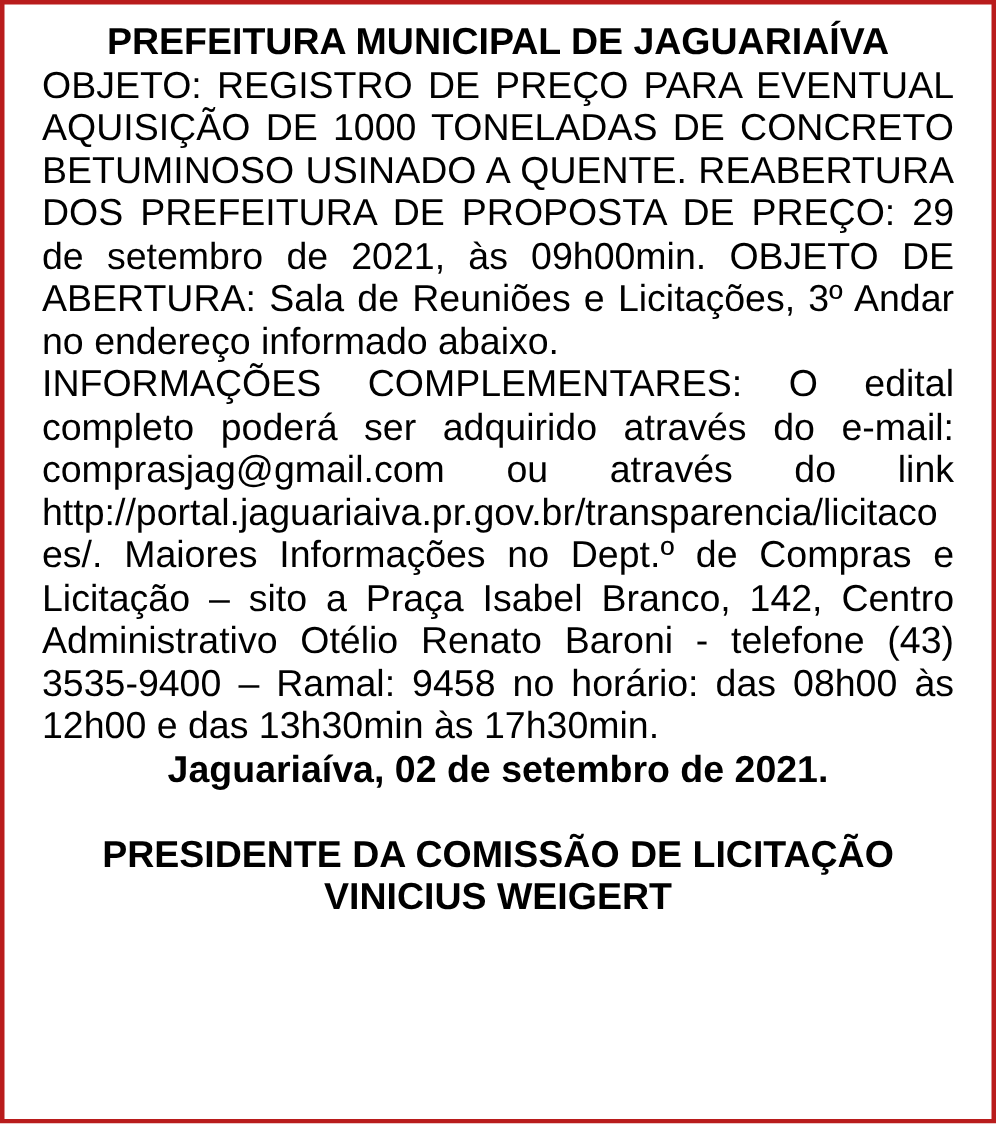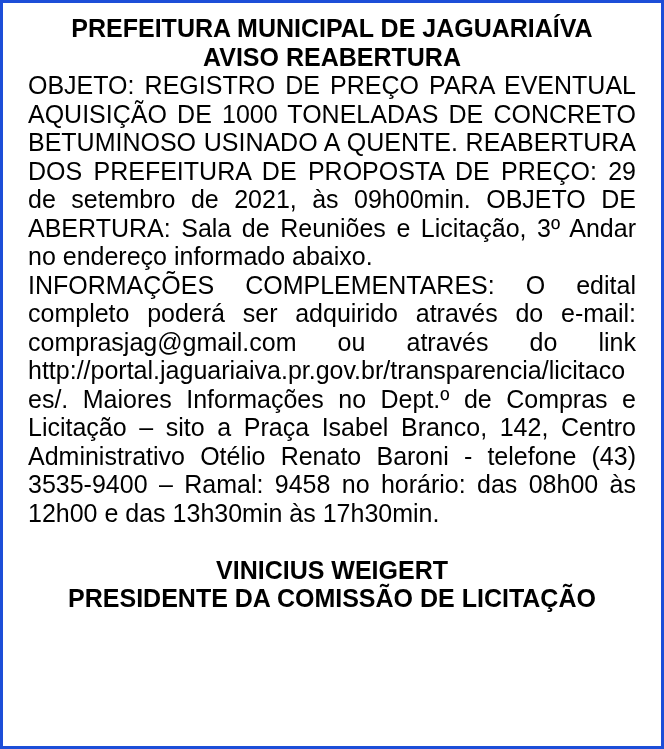--- a/index.html
+++ b/index.html
@@ -5,21 +5,21 @@
   html, body {
     margin: 0;
     padding: 0;
     background: #ffffff;
   }
   .sheet {
     box-sizing: border-box;
     width: 664px;
     height: 749px;
     background: #ffffff;
-    border: 3px solid #1d4ed8;
+    border: 3px solid #b91c1c;
     padding: 11px 25px 0 25px;
     font-family: "Liberation Sans", sans-serif;
     font-size: 25px;
     line-height: 28.5px;
     color: #000000;
     overflow: hidden;
   }
   .header-line {
     text-align: center;
     font-weight: bold;
@@ -42,27 +42,27 @@
   }
 </style>
 </head>
 <body>
 
 <div class="sheet">
 
   <div class="header-line">PREFEITURA MUNICIPAL DE JAGUARIAÍVA</div>
 
 
-  <div class="header-line">AVISO REABERTURA</div>
 
 
-  <p class="para"><b>OBJETO</b><span>: REGISTRO DE PREÇO PARA EVENTUAL AQUISIÇÃO DE 1000 TONELADAS DE CONCRETO BETUMINOSO USINADO A QUENTE. </span><b>REABERTURA DOS PREFEITURA DE PROPOSTA DE PREÇO</b><span>: 29 de setembro de 2021, às 09h00min. </span><b>OBJETO DE ABERTURA</b><span>: Sala de Reuniões e Licitação, 3º Andar no endereço informado abaixo.</span></p>
+  <p class="para"><b>OBJETO</b><span>: REGISTRO DE PREÇO PARA EVENTUAL AQUISIÇÃO DE 1000 TONELADAS DE CONCRETO BETUMINOSO USINADO A QUENTE. </span><b>REABERTURA DOS PREFEITURA DE PROPOSTA DE PREÇO</b><span>: 29 de setembro de 2021, às 09h00min. </span><b>OBJETO DE ABERTURA</b><span>: Sala de Reuniões e Licitações, 3º Andar no endereço informado abaixo.</span></p>
 
   <p class="para"><b>INFORMAÇÕES COMPLEMENTARES</b><span>: O edital completo poderá ser adquirido através do e-mail: comprasjag@gmail.com ou através do link http://portal.jaguariaiva.pr.gov.br/transparencia/licitacoes/. Maiores Informações no Dept.º de Compras e Licitação – sito a Praça Isabel Branco, 142, Centro Administrativo Otélio Renato Baroni - telefone (43) 3535-9400 – Ramal: 9458 no horário: das 08h00 às 12h00 e das 13h30min às 17h30min.</span></p>
 
+  <div class="center-bold">Jaguariaíva, 02 de setembro de 2021.</div>
 
   <div class="line-spacer"></div>
 
+  <div class="center-bold">PRESIDENTE DA COMISSÃO DE LICITAÇÃO</div>
+
   <div class="center-bold">VINICIUS WEIGERT</div>
-
-  <div class="center-bold">PRESIDENTE DA COMISSÃO DE LICITAÇÃO</div>
 
 </div>
 
 </body></html>

